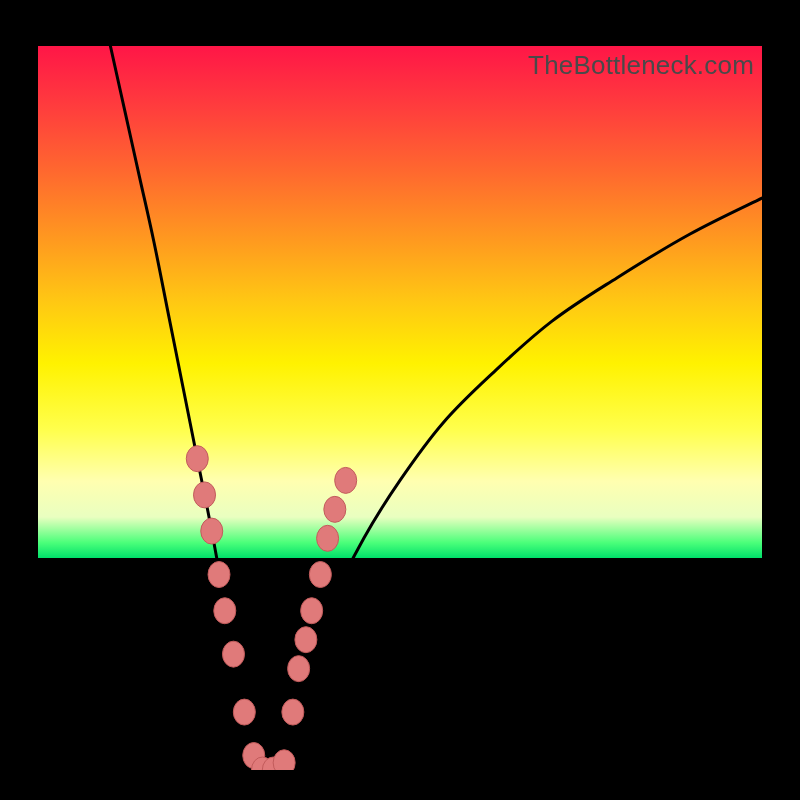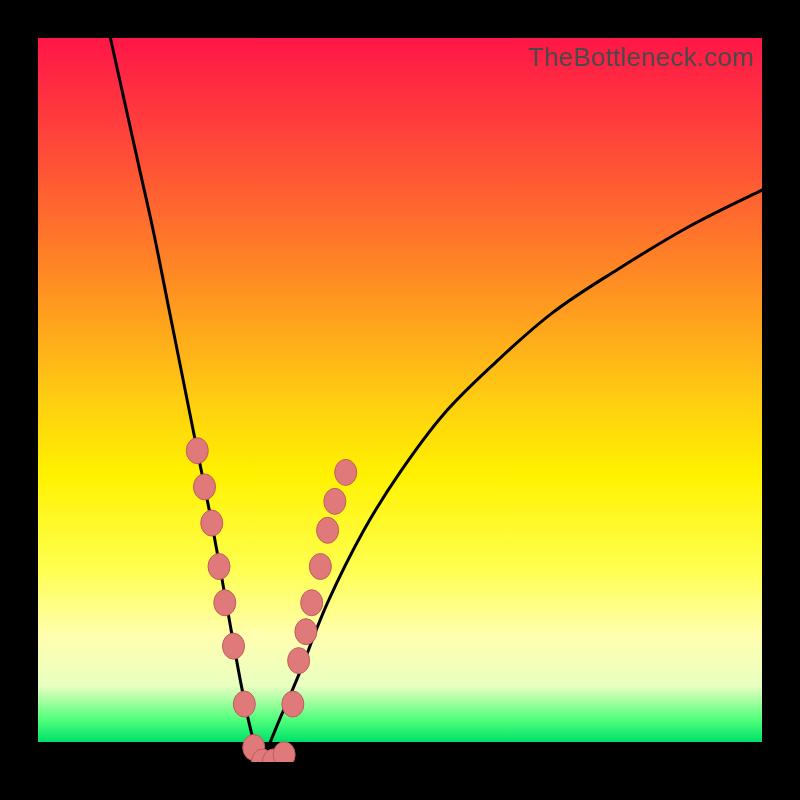--- a/index.html
+++ b/index.html
@@ -1,17 +1,17 @@
 <!DOCTYPE html>
 <html><head>
 <meta charset="utf-8">
 <style>
   html,body{margin:0;padding:0;width:800px;height:800px;overflow:hidden;background:#fff;font-family:Arial,Helvetica,sans-serif}
   .frame{position:absolute;left:0;top:0;width:800px;height:800px;background:#000}
-  .plot{position:absolute;left:38px;top:38px;width:724px;height:704px;background:linear-gradient(to bottom,#ff1647 0%,#ff3d3d 12%,#ff6a2e 25%,#ff9a1f 38%,#ffc813 50%,#fff200 62%,#ffff4d 75%,#ffffb0 85%,#e9ffc0 92%,#4bff7a 97%,#00e06a 100%)}
+  .plot{position:absolute;left:38px;top:46px;width:724px;height:512px;background:linear-gradient(to bottom,#ff1647 0%,#ff3d3d 12%,#ff6a2e 25%,#ff9a1f 38%,#ffc813 50%,#fff200 62%,#ffff4d 75%,#ffffb0 85%,#e9ffc0 92%,#4bff7a 97%,#00e06a 100%)}
   .watermark{position:absolute;right:8px;top:4px;color:#4a4a4a;font-size:26px;font-weight:400;letter-spacing:.2px}
   svg{position:absolute;left:0;top:0}
 </style>
 </head>
 <body>
 
 <div class="frame">
   <div class="plot">
     <div class="watermark">TheBottleneck.com</div>
     <svg id="svg" width="724" height="724" viewBox="0 0 724 724">

